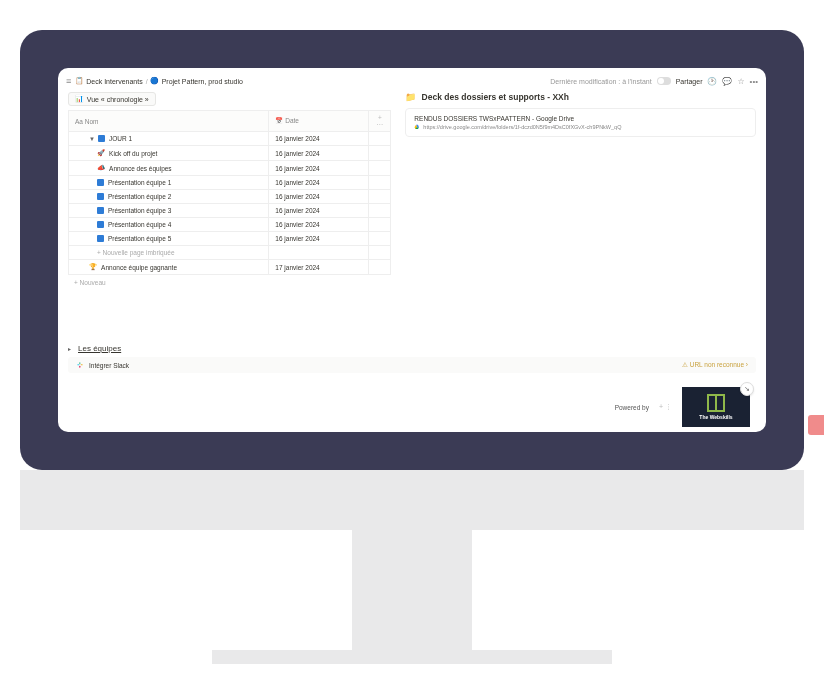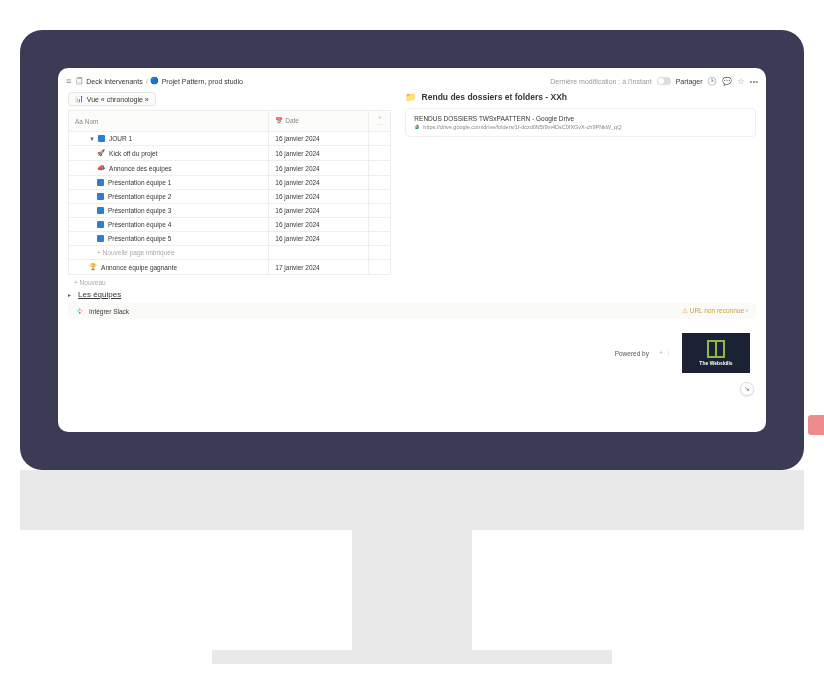--- a/index.html
+++ b/index.html
@@ -174,21 +174,21 @@
     margin-bottom:6px;
   }
   .folder-icon { color:#3a87d4; font-size:9px;}
   .link-card {
     border:1px solid #eee; border-radius:4px;
     padding:6px 8px; font-size:6.5px;
   }
   .link-url { color:#888; font-size:5.5px; display:flex;align-items:center;gap:3px; margin-top:2px;}
   .gd-ico{ width:6px;height:6px;}
 
-  .teams-block { padding: 0 2px;}
+  .teams-block { margin-top: 54px; padding: 0 2px;}
   .teams-head { display:flex;align-items:center;gap:4px;font-size:8px;font-weight:400;}
   .teams-head .label { text-decoration: underline;}
   .slack-row {
     margin-top:4px; padding:4px 8px;
     background:#fafaf9; border-radius:3px;
     display:flex; align-items:center; justify-content:space-between;
     font-size:6.5px;
   }
   .slack-left{display:flex;align-items:center;gap:5px;}
   .slack-ico svg{width:8px;height:8px;display:block;}
@@ -368,21 +368,21 @@
                 <td></td>
               </tr>
             </tbody>
         </table>
         <div class="add-row">+  Nouveau</div>
       </div>
 
       <div class="right-col">
         <div class="right-title">
           <span class="folder-icon">📁</span>
-          <span>Rendu des dossiers et folders - XXh</span>
+          <span>Deck des dossiers et supports - XXh</span>
         </div>
         <div class="link-card">
           <div>RENDUS DOSSIERS TWSxPAATTERN - Google Drive</div>
           <div class="link-url">
             <svg class="gd-ico" viewBox="0 0 24 24">
                 <path fill="#0f9d58" d="M4 20l4-7h12l-4 7z"></path>
                 <path fill="#4285f4" d="M8 3h8l4 10h-8z"></path>
                 <path fill="#fbbc05" d="M8 3l-6 10 4 7 6-10z"></path>
               </svg>
             <span>https://drive.google.com/drive/folders/1f-dczd0N5f9m4DsC0fXGvX-ch9PNkW_qQ</span>

